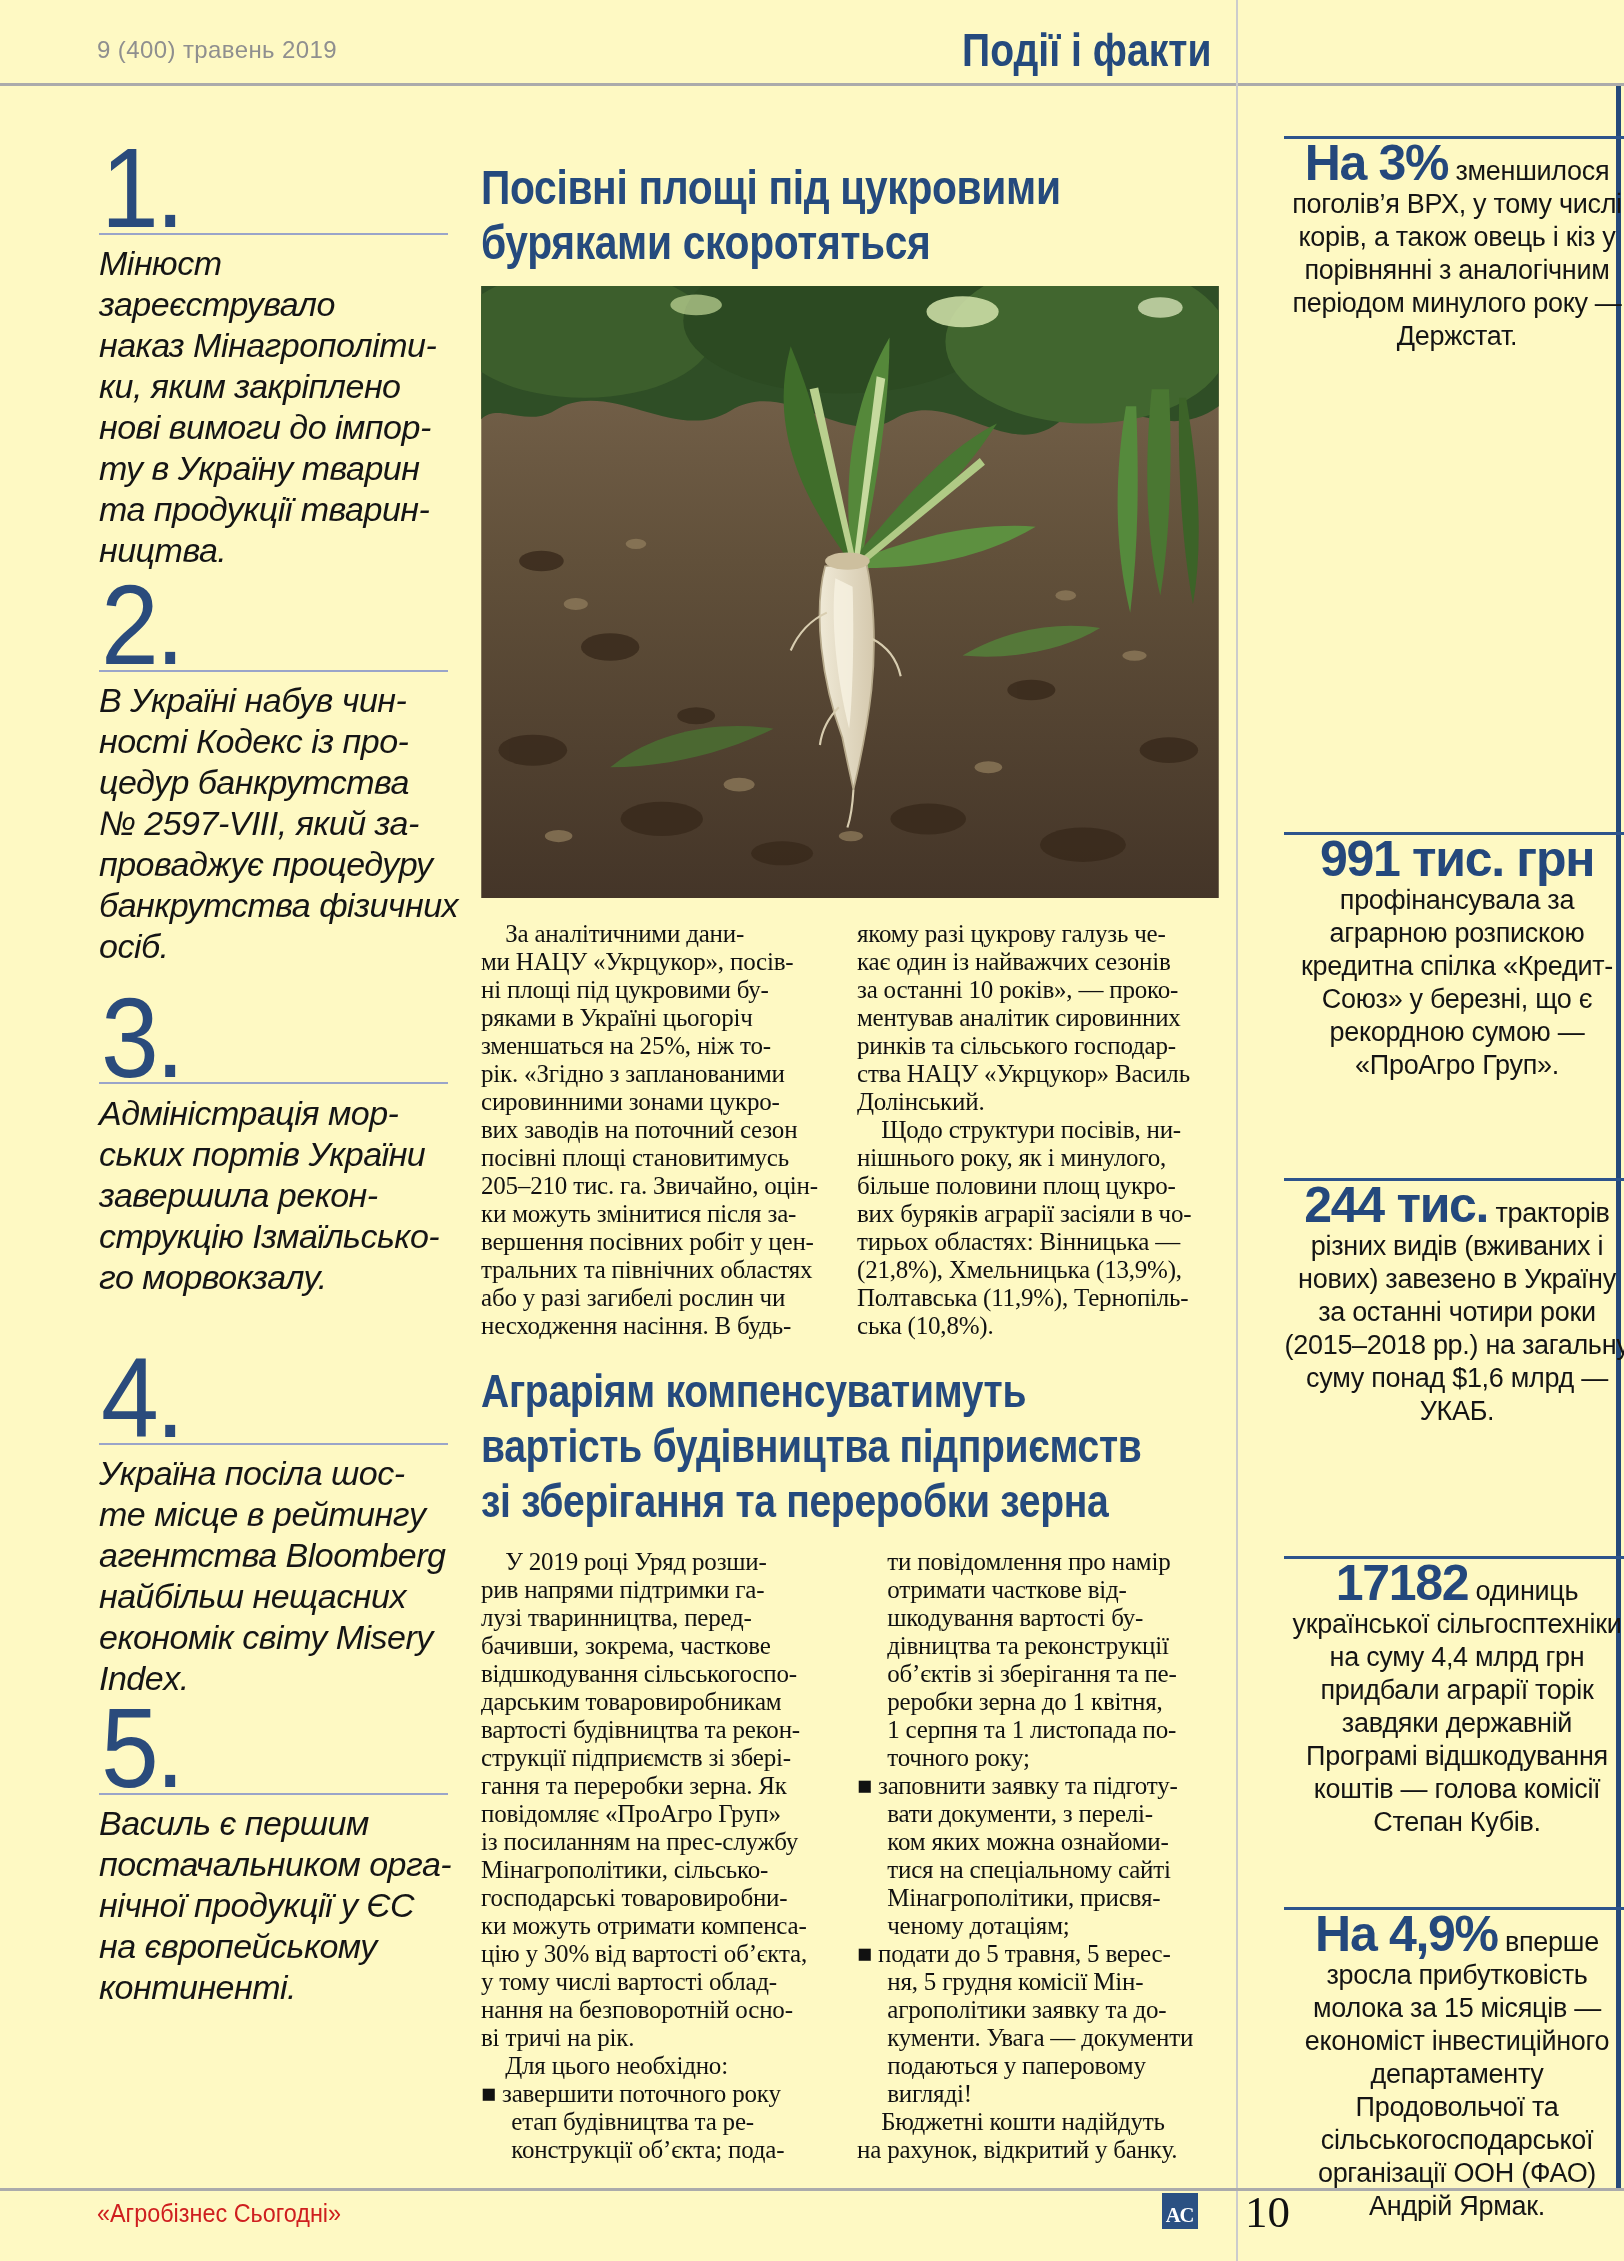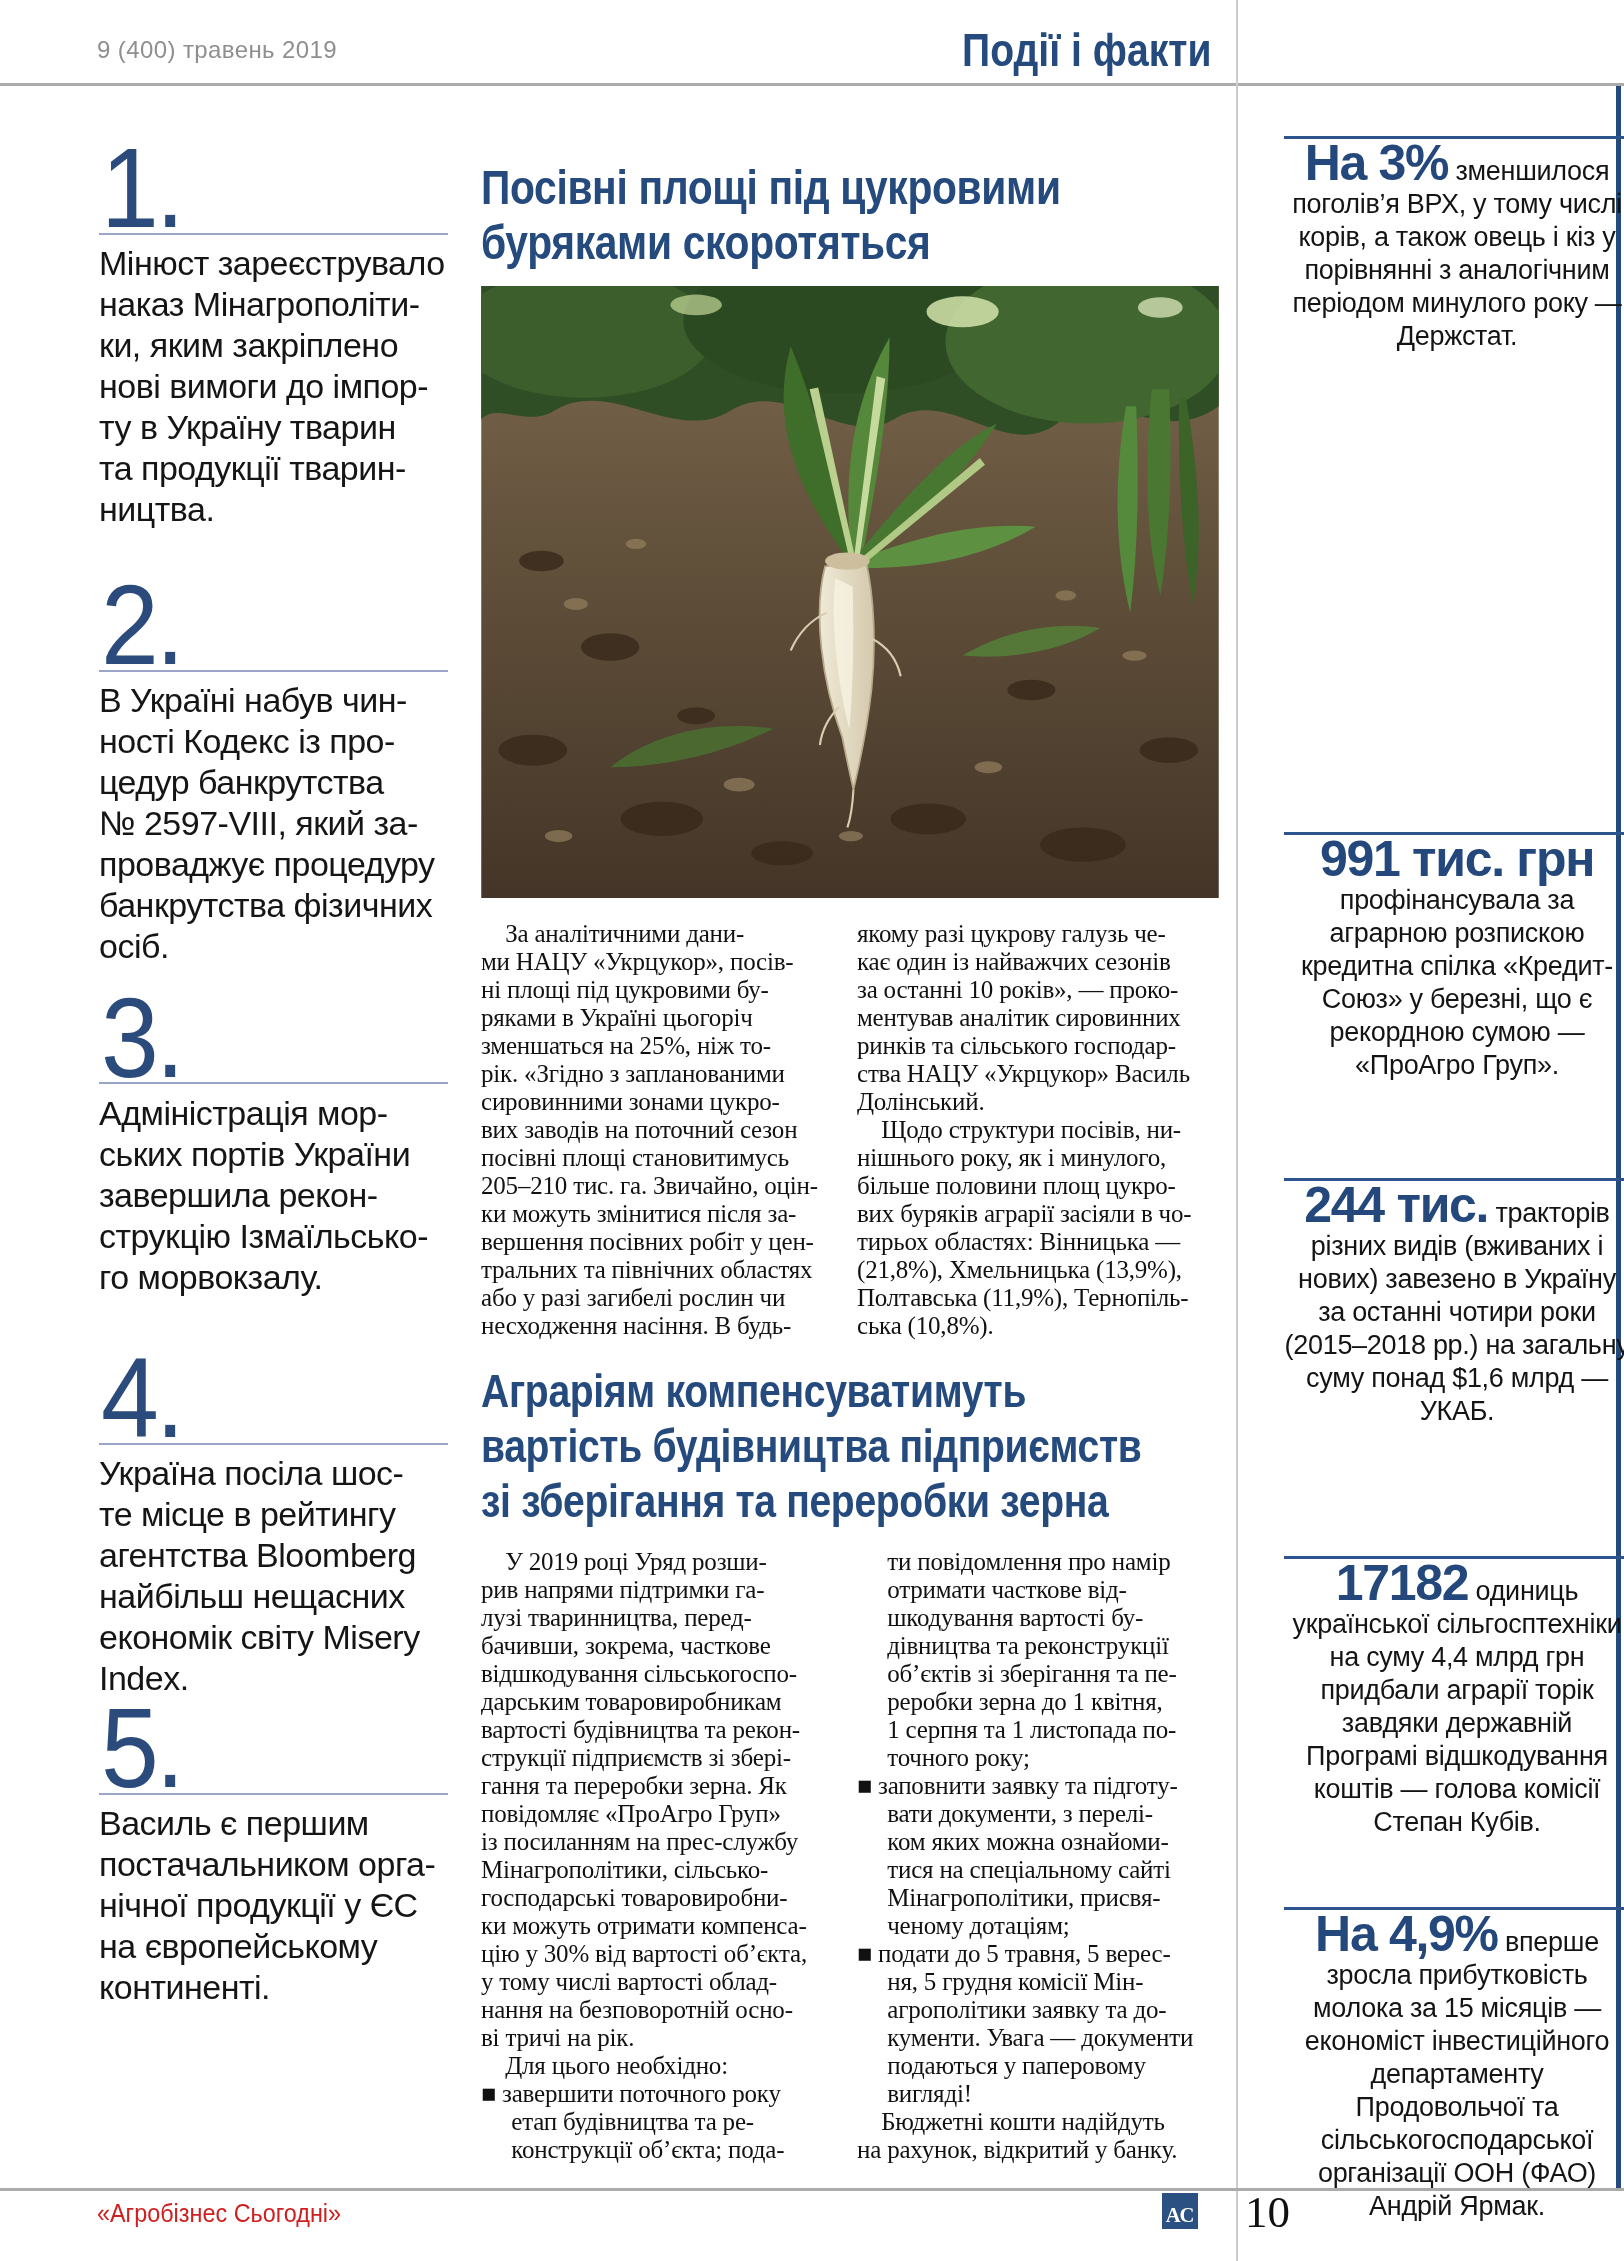--- a/index.html
+++ b/index.html
@@ -1,35 +1,35 @@
 <!DOCTYPE html>
 <html style="font-size:13.8px"><head>
 <meta charset="utf-8">
 <style>
   html,body{margin:0;padding:0;background:#e8e8e8;}
-  .page{position:relative;width:1625px;height:2261px;background:#ffffff;
+  .page{position:relative;width:1625px;height:2261px;background:#fef9c3;
         font-family:"Liberation Sans",sans-serif;overflow:hidden;}
   .abs{position:absolute;}
   .preline{white-space:pre-line;}
 
   
   .issue{left:97px;top:36px;font-size:24px;color:#8f8f8f;letter-spacing:0.4px;}
   .section-title{top:24px;right:414px;font-size:46px;line-height:52px;font-weight:700;
                  color:#254a7d;transform:scaleX(.85);transform-origin:100% 0;}
   .header-rule{left:0;top:83px;width:1625px;height:2.6px;background:#ababab;}
 
   
   .v-divider{left:1236px;top:0;width:1.7px;height:2261px;background:#cccccc;}
   .edge-bar{left:1616px;top:86px;width:5.2px;height:2102px;background:#24497b;}
 
   
   .big-num{font-size:113px;line-height:86px;font-weight:400;color:#2a4b7c;
            transform:scaleX(.92);transform-origin:0 0;letter-spacing:-3.4px;left:101px;}
   .num-rule{left:99px;width:349px;height:1.7px;background:#9aa5c9;}
-  .left-text{left:99px;width:365px;font-size:34px;line-height:41px;color:#151515;letter-spacing:-0.5px;}
+  .left-text{left:99px;width:365px;font-size:34px;line-height:41px;color:#151515;letter-spacing:-0.5px;font-style:italic;}
 
   
   .art-title{left:481px;color:#254a7d;font-weight:700;transform:scaleX(.85);
              transform-origin:0 0;letter-spacing:-0.4px;}
   .t1{top:160px;font-size:48px;line-height:55px;}
   .t2{top:1364px;font-size:46px;line-height:55px;}
 
   
   .bodycol{font-family:"Liberation Serif",serif;font-size:25px;line-height:28px;
            color:#111111;width:373px;letter-spacing:-0.2px;}

